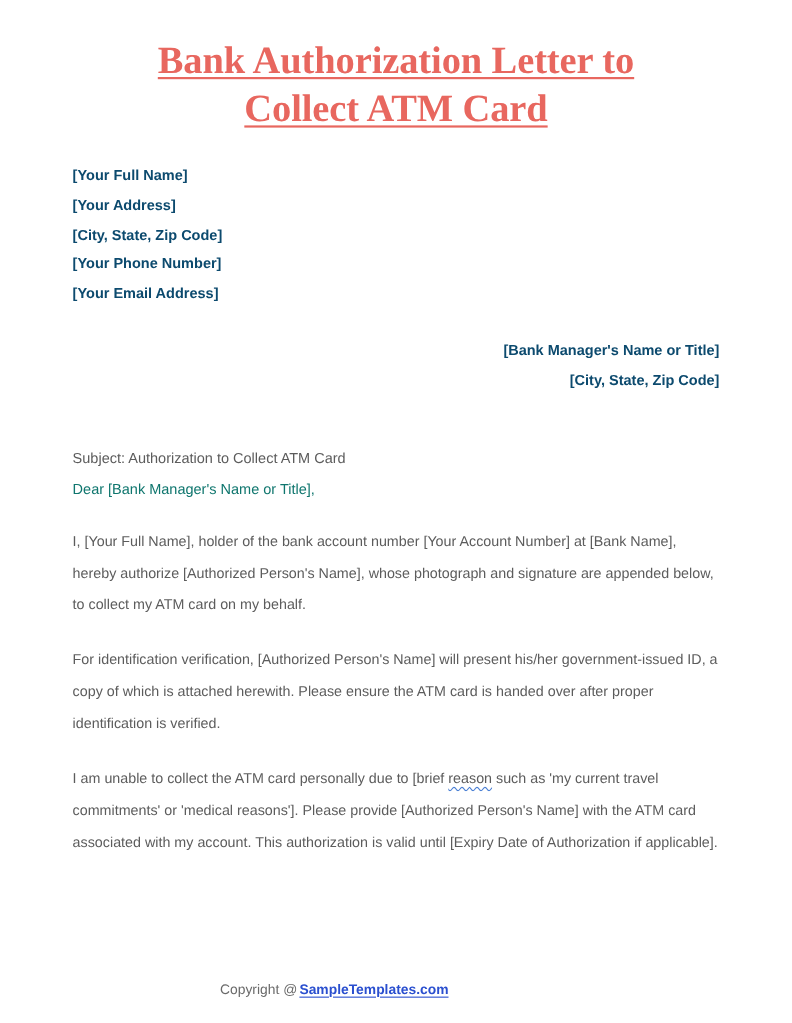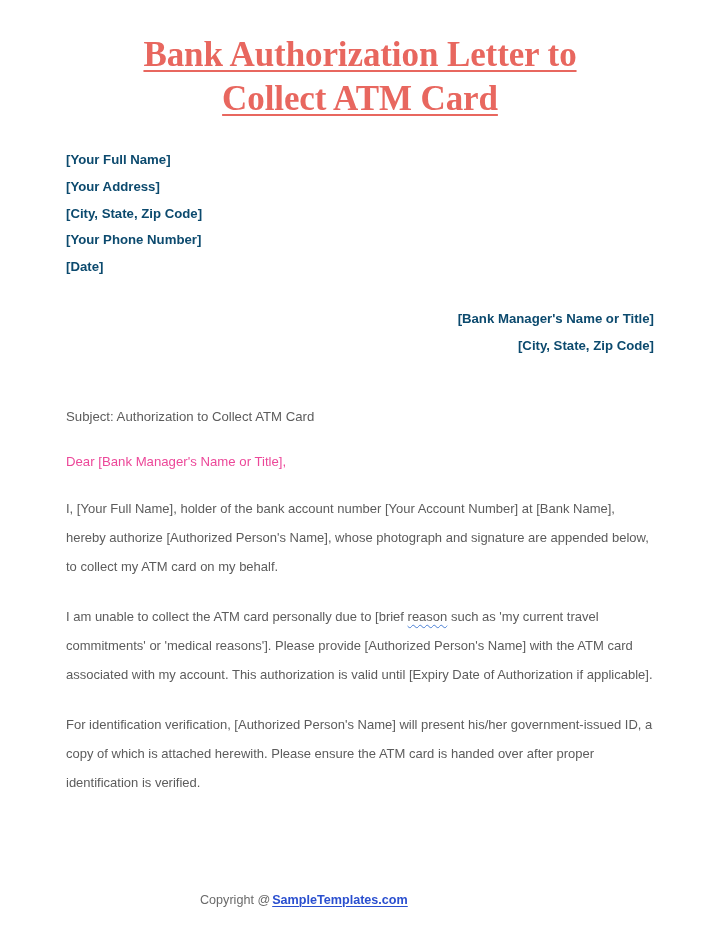--- a/index.html
+++ b/index.html
@@ -61,23 +61,23 @@
   }
 
   
   .subject-line {
     margin-top: 46px;
     font-size: 13.2px;
     color: #5c5c5c;
     line-height: 22px;
   }
   .salutation {
-    margin-top: 23px;
+    margin-top: 6px;
     font-size: 13.2px;
-    color: #ec4899;
+    color: #0f766e;
     line-height: 22px;
   }
 
   
   .body-par {
     margin-top: 21px;
     font-size: 13px;
     color: #5c5c5c;
     line-height: 29px;
     text-align: left;
@@ -119,35 +119,35 @@
   <h1 class="doc-title">
     <span class="tline">Bank Authorization Letter to</span><br>
     <span class="tline">Collect ATM Card</span>
   </h1>
 
   <div class="addr-block">
     <div class="addr-line">[Your Full Name]</div>
     <div class="addr-line">[Your Address]</div>
     <div class="addr-line">[City, State, Zip Code]</div>
     <div class="addr-line">[Your Phone Number]</div>
-    <div class="addr-line">[Date]</div>
+    <div class="addr-line">[Your Email Address]</div>
   </div>
 
   <div class="addr-block second">
     <div class="addr-line">[Bank Manager's Name or Title]</div>
     <div class="addr-line">[City, State, Zip Code]</div>
   </div>
 
   <div class="subject-line">Subject: Authorization to Collect ATM Card</div>
 
   <div class="salutation">Dear [Bank Manager's Name or Title],</div>
 
   <p class="body-par">I, [Your Full Name], holder of the bank account number [Your Account Number] at [Bank Name], hereby authorize [Authorized Person's Name], whose photograph and signature are appended below, to collect my ATM card on my behalf.</p>
 
+  <p class="body-par">For identification verification, [Authorized Person's Name] will present his/her government-issued ID, a copy of which is attached herewith. Please ensure the ATM card is handed over after proper identification is verified.</p>
+
   <p class="body-par"><span>I am unable to collect the ATM card personally due to [brief </span><span class="spellcheck">reason</span><span> such as 'my current travel commitments' or 'medical reasons']. Please provide [Authorized Person's Name] with the ATM card associated with my account. This authorization is valid until [Expiry Date of Authorization if applicable].</span></p>
-
-  <p class="body-par">For identification verification, [Authorized Person's Name] will present his/her government-issued ID, a copy of which is attached herewith. Please ensure the ATM card is handed over after proper identification is verified.</p>
 
   <div class="footer">
     <span>Copyright @</span><a class="brand" href="#">SampleTemplates.com</a>
   </div>
 
 </div>
 
 </body></html>

